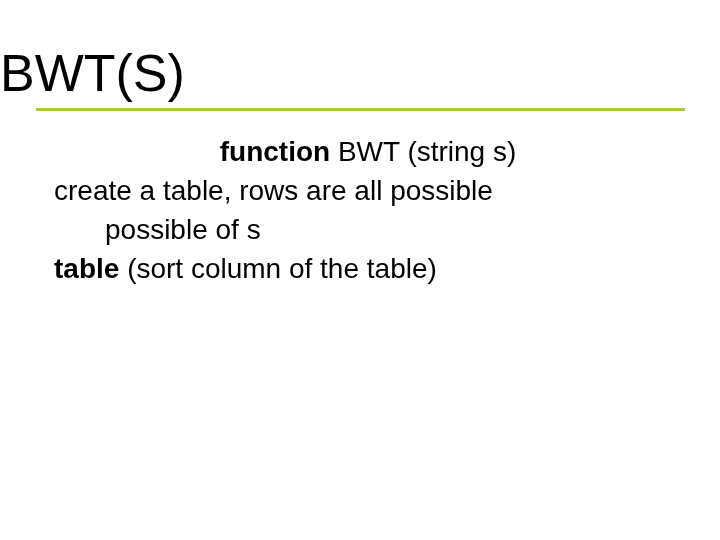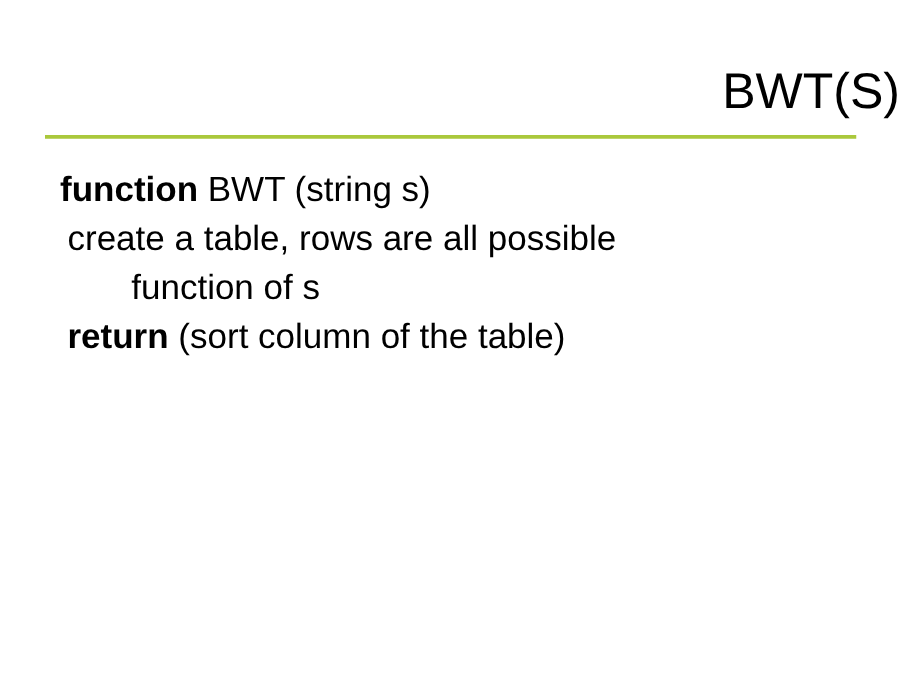--- a/index.html
+++ b/index.html
@@ -16,22 +16,22 @@
     height: 540px;
     background: #ffffff;
     overflow: hidden;
   }
   
   #slide-title {
     position: absolute;
     left: 0;
     top: 50px;
     width: 720px;
-    text-align: right;
-    font-size: 40px;
+    text-align: left;
+    font-size: 52px;
     line-height: 46px;
     font-weight: 400;
     color: #000000;
     letter-spacing: 0px;
     white-space: nowrap;
   }
   
   #title-rule {
     position: absolute;
     left: 36px;
@@ -49,20 +49,21 @@
     font-size: 28px;
     line-height: 39px;
     color: #000000;
     font-weight: 400;
   }
   .code-line {
     white-space: nowrap;
   }
   .code-line.level-1 {
     margin-left: 0px;
+    text-align: center;
   }
   .code-line.level-2 {
     margin-left: 6px;
   }
   .code-line.continuation {
     margin-left: 57px;
   }
   .kw {
     font-weight: bold;
   }
@@ -83,23 +84,23 @@
 
     <div class="code-line level-1">
       <span class="kw">function</span><span class="plain"> BWT (string s)</span>
     </div>
 
     <div class="code-line level-2">
       <span class="kw"></span><span class="plain">create a table, rows are all possible</span>
     </div>
 
     <div class="code-line continuation">
-      <span class="kw"></span><span class="plain">function of s</span>
+      <span class="kw"></span><span class="plain">possible of s</span>
     </div>
 
 
     <div class="code-line level-2">
-      <span class="kw">return</span><span class="plain"> (sort column of the table)</span>
+      <span class="kw">table</span><span class="plain"> (sort column of the table)</span>
     </div>
 
   </div>
 
 </div>
 
 </body></html>

